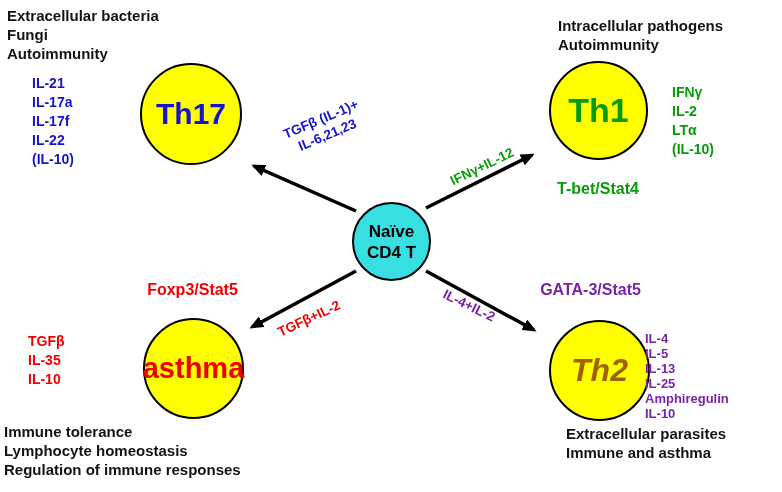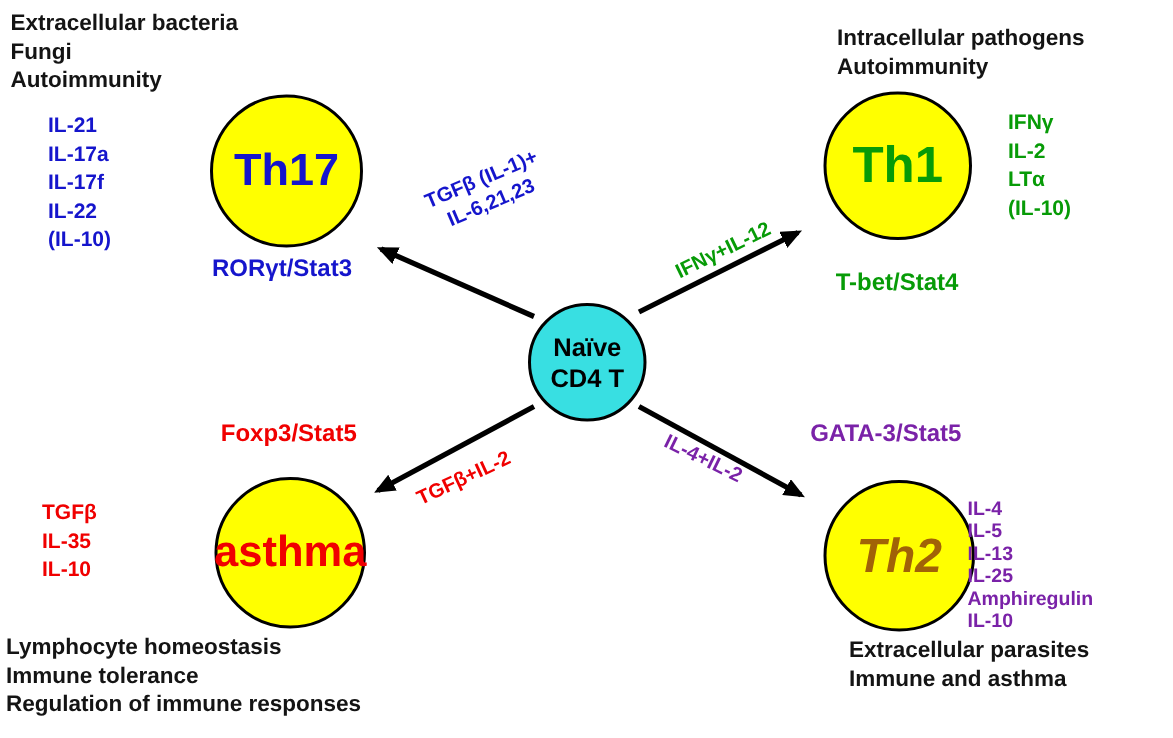--- a/index.html
+++ b/index.html
@@ -54,37 +54,36 @@
     <div>IL-17a</div>
     <div>IL-17f</div>
     <div>IL-22</div>
     <div>(IL-10)</div>
   </div>
 
   <div class="circle c-th17">
     <span>Th17</span>
   </div>
 
-  <div class="tf blue" style="left:88px;top:171px;width:200px;">RORγt/Stat3</div>
 
   <div class="alabel blue rot-n23" style="left:268px;top:110px;width:112px;">
     <div>TGFβ (IL-1)+</div>
     <div>IL-6,21,23</div>
   </div>
 
   <div class="note" style="left:558px;top:16px;">
     <div>Intracellular pathogens</div>
     <div>Autoimmunity</div>
   </div>
 
   <div class="circle c-th1">
     <span>Th1</span>
   </div>
 
-  <div class="list green" style="left:672px;top:72px;">
+  <div class="list green" style="left:672px;top:83px;">
     <div>IFNγ</div>
     <div>IL-2</div>
     <div>LTα</div>
     <div>(IL-10)</div>
   </div>
 
   <div class="tf green" style="left:518px;top:180px;width:160px;">T-bet/Stat4</div>
 
   <div class="alabel green rot-n26" style="left:432px;top:158px;width:100px;">IFNγ+IL-12</div>
 
@@ -103,22 +102,22 @@
     <div>IL-10</div>
   </div>
 
   <div class="circle c-itreg">
     <span>asthma</span>
   </div>
 
   <div class="alabel red rot-n25" style="left:263px;top:310px;width:92px;">TGFβ+IL-2</div>
 
   <div class="note" style="left:4px;top:422px;">
+    <div>Immune tolerance</div>
     <div>Lymphocyte homeostasis</div>
-    <div>Immune tolerance</div>
     <div>Regulation of immune responses</div>
   </div>
 
   <div class="tf purple" style="left:498px;top:281px;width:185px;">GATA-3/Stat5</div>
 
   <div class="circle c-th2">
     <span>Th2</span>
   </div>
 
   <div class="list small purple" style="left:645px;top:331px;">

